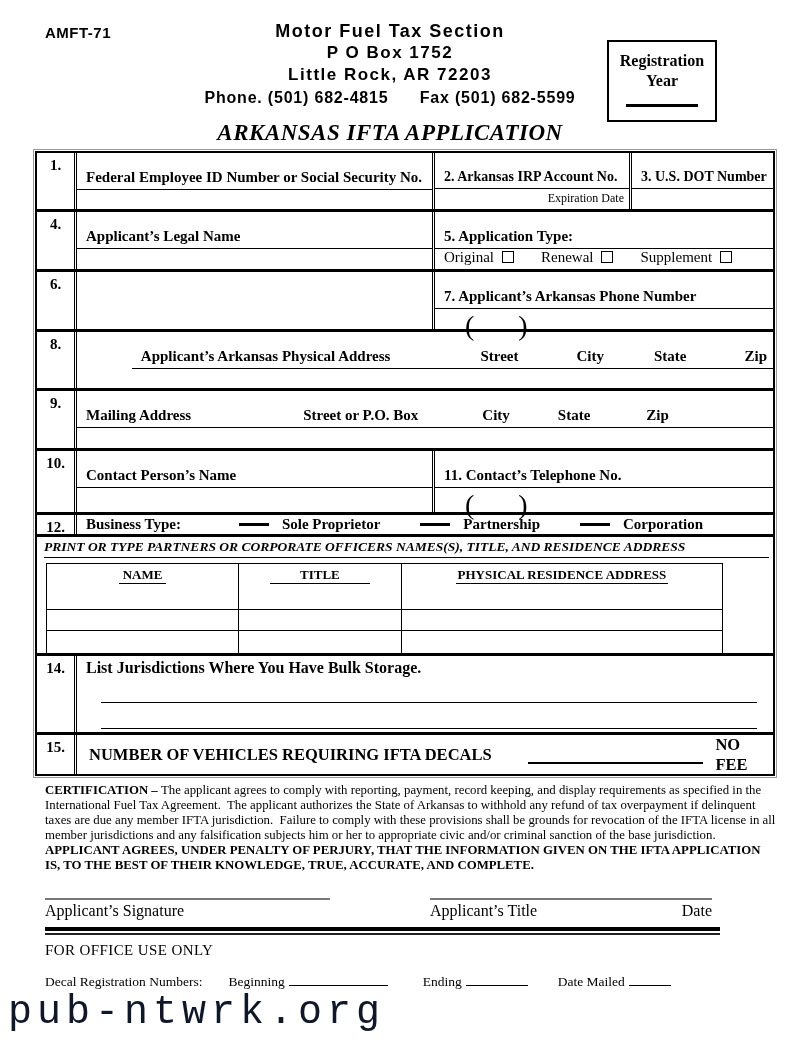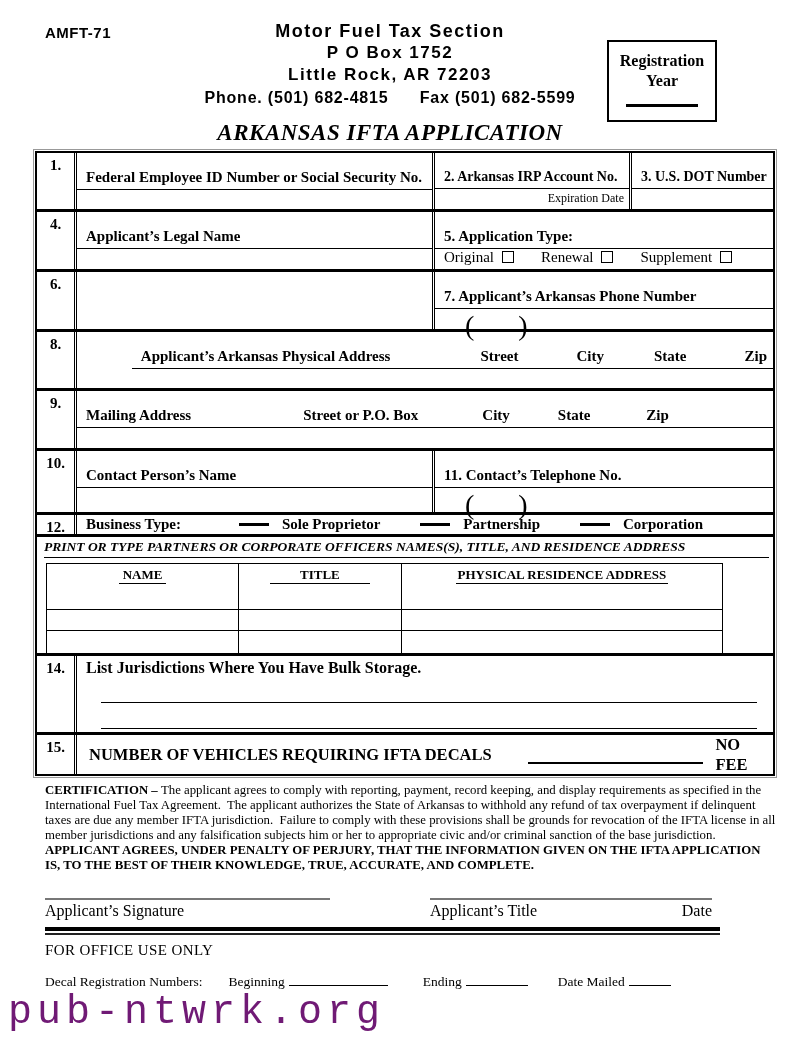--- a/index.html
+++ b/index.html
@@ -191,21 +191,21 @@
   .ul-beginning { width: 99px; margin-left: 4px; }
   .lbl-ending { margin-left: 35px; }
   .ul-ending { width: 62px; margin-left: 4px; }
   .lbl-datemailed { margin-left: 30px; }
   .ul-datemailed { width: 42px; margin-left: 4px; }
   
   .watermark {
     position: absolute; left: 8px; top: 990px;
     font-family: "Liberation Mono", monospace;
     font-size: 40px; letter-spacing: 5px;
-    color: #701a75;
+    color: #0f172a;
   }
 </style>
 </head>
 <body>
 
 <div class="page">
 
   <div class="hdr">
     <div class="form-no">AMFT-71</div>
     <div class="agency">

